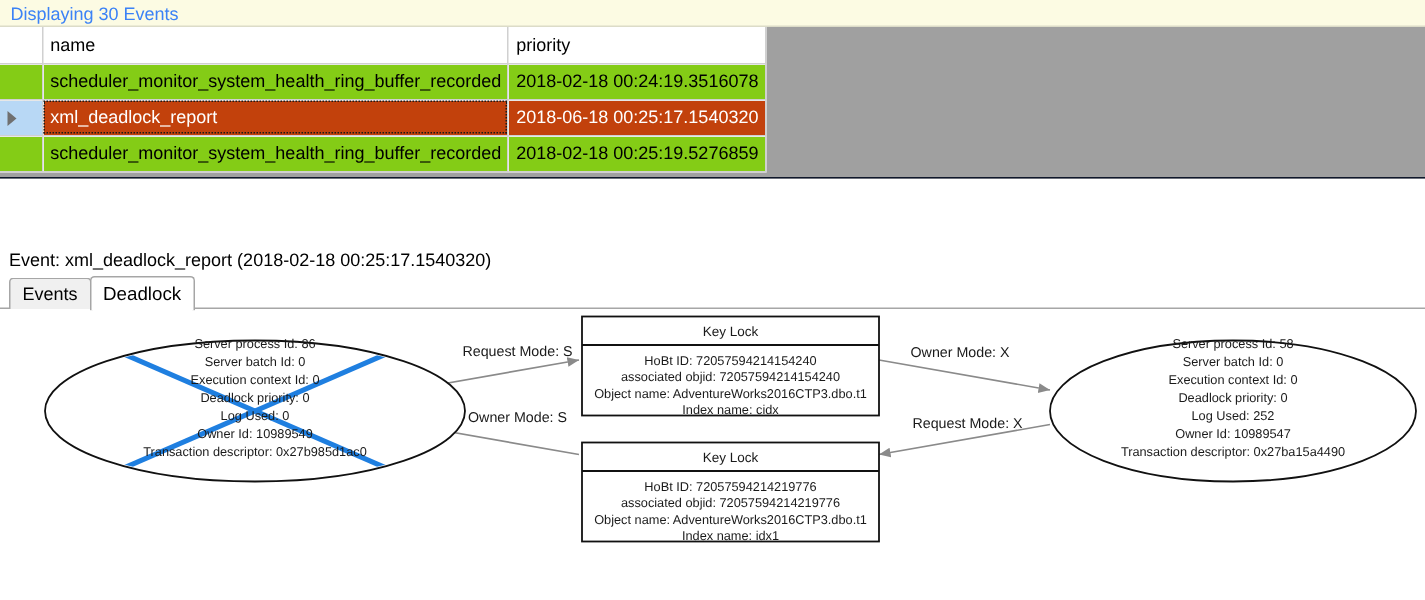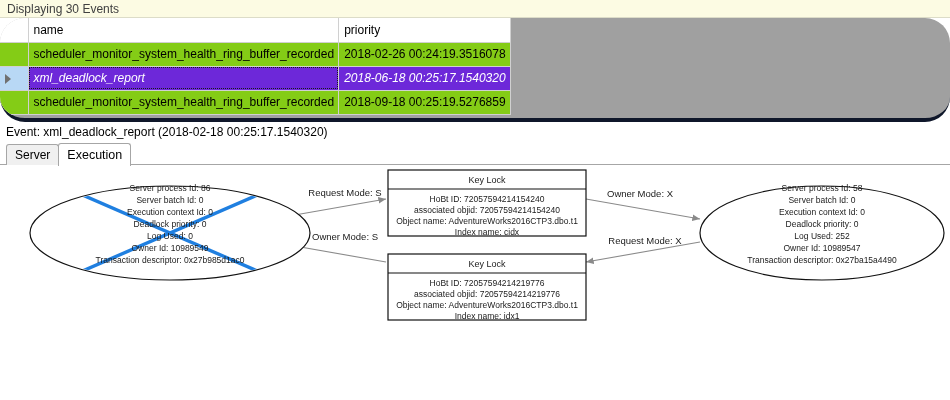--- a/index.html
+++ b/index.html
@@ -17,32 +17,31 @@
   }
 
   
   .events-banner {
     height: 18px;
     box-sizing: border-box;
     background: #fcfbe3;
     border-bottom: 1px solid #dcdcc8;
     padding: 2px 0 0 7px;
     font-size: 12px;
-    color: #404040;
+    color: #3b82f6;
     line-height: 15px;
   }
 
   
   .grid-wrap {
     position: relative;
     height: 100px;
     background: #a0a0a0;
-    border-bottom: 4px solid #0f172a;
-    overflow: hidden;
-    border-radius: 25px;
+    border-bottom: 1px solid #0f172a;
+    overflow: hidden;
   }
   table.grid {
     border-collapse: collapse;
     table-layout: fixed;
     background: #ffffff;
   }
   table.grid th, table.grid td {
     border-right: 1px solid #d0d0d0;
     border-bottom: 1px solid #d0d0d0;
     height: 24px;
@@ -59,23 +58,22 @@
   table.grid th { background: #ffffff; }
   col.c-sel  { width: 28px; }
   col.c-name { width: 278px; }
   col.c-time { width: 164px; }
   td.sel-cell, th.sel-cell {
     padding: 0;
     text-align: center;
   }
   tr.selected td.sel-cell { background: #b8d8f5; }
   tr.selected td.data-cell {
-    background: #6d28d9;
+    background: #c2410c;
     color: #ffffff;
-    font-style: italic;
   }
   tr.selected td.cell-focus {
     outline: 1px dotted #1a1a1a;
     outline-offset: -2px;
   }
   .row-arrow {
     display: inline-block;
     width: 0; height: 0;
     border-left: 6px solid #707070;
     border-top: 5px solid transparent;
@@ -84,20 +82,21 @@
   }
 
   
   .event-header {
     height: 20px;
     line-height: 19px;
     padding-left: 6px;
     font-size: 12px;
     background: #ffffff;
     border-top: 1px solid #ffffff;
+    margin-top: 44px;
   }
 
   
   .tabstrip {
     position: relative;
     height: 22px;
     padding-left: 6px;
     background: #ffffff;
   }
   .tabstrip::after {
@@ -168,47 +167,47 @@
       <tr>
         <th class="sel-cell"></th>
         <th>name</th>
         <th>priority</th>
       </tr>
     </thead>
     <tbody>
       <tr>
         <td class="sel-cell"></td>
         <td class="data-cell">scheduler_monitor_system_health_ring_buffer_recorded</td>
-        <td class="data-cell">2018-02-26 00:24:19.3516078</td>
+        <td class="data-cell">2018-02-18 00:24:19.3516078</td>
       </tr>
       <tr class="selected">
         <td class="sel-cell">
           <span class="row-arrow"></span>
         </td>
         <td class="data-cell cell-focus">xml_deadlock_report</td>
         <td class="data-cell">2018-06-18 00:25:17.1540320</td>
       </tr>
       <tr>
         <td class="sel-cell"></td>
         <td class="data-cell">scheduler_monitor_system_health_ring_buffer_recorded</td>
-        <td class="data-cell">2018-09-18 00:25:19.5276859</td>
+        <td class="data-cell">2018-02-18 00:25:19.5276859</td>
       </tr>
     </tbody>
   </table>
 </div>
 
 <div class="event-header">
   <span>Event: xml_deadlock_report (2018-02-18 00:25:17.1540320)</span>
 </div>
 
 <div class="tabstrip">
   <div class="tab">
-    <span>Server</span>
+    <span>Events</span>
   </div><div class="tab active">
-    <span>Execution</span>
+    <span>Deadlock</span>
   </div>
 </div>
 
 <div class="canvas">
   <svg width="950" height="237" viewBox="0 0 950 237">
     <defs>
       <marker id="ah" markerWidth="8" markerHeight="8" refX="7" refY="3" orient="auto" markerUnits="strokeWidth">
         <path d="M0,0 L7,3 L0,6 z" fill="#8a8a8a"></path>
       </marker>
     </defs>

